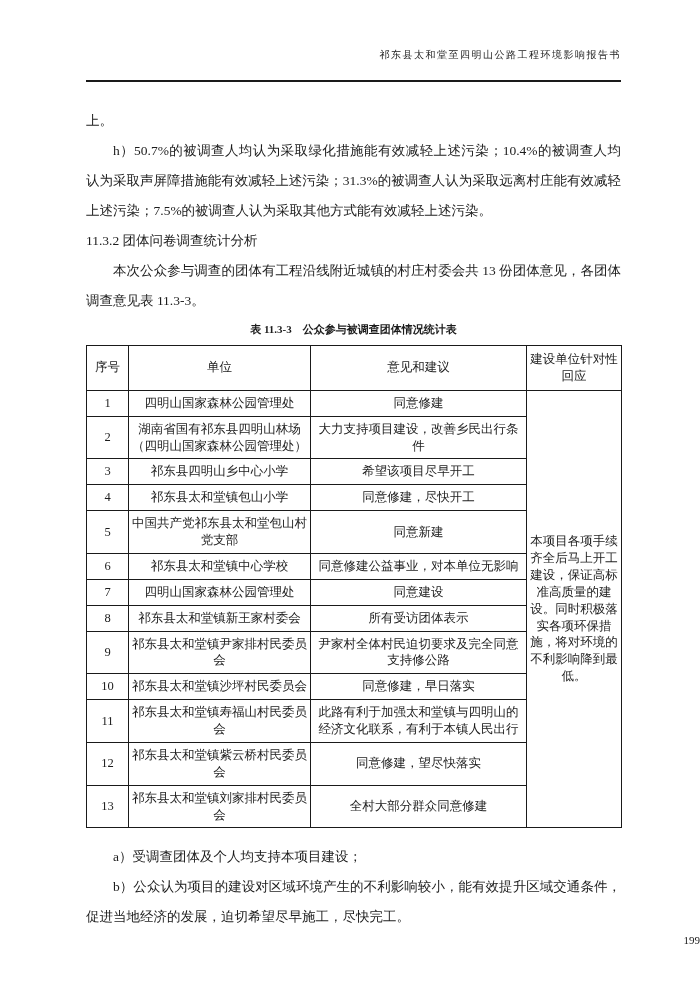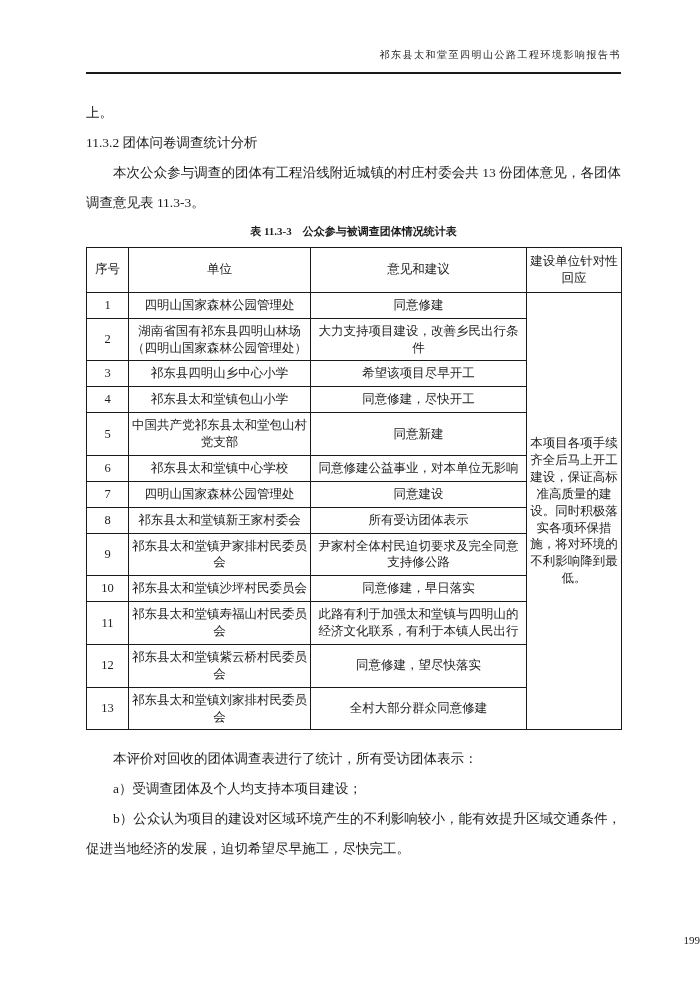--- a/index.html
+++ b/index.html
@@ -15,21 +15,21 @@
   }
   .content{
     position:absolute;
     left:86px;right:79px;top:48px;
   }
   .doc-header{
     text-align:right;
     font-size:10px;
     letter-spacing:1.5px;
     color:#222;
-    padding-bottom:10px;
+    padding-bottom:18px;
     border-bottom:2px solid #1a1a1a;
   }
   .body-text{
     margin-top:24px;
     font-size:13.5px;
     line-height:30px;
     text-align:justify;
   }
   .para{margin:0;}
   .para.indent{text-indent:2em;}
@@ -81,20 +81,21 @@
 
 <div class="page">
   <div class="content">
 
     <div class="doc-header">
       <span>祁东县太和堂至四明山公路工程环境影响报告书</span>
     </div>
 
     <div class="body-text">
       <p class="para">上。</p>
+      <p class="para indent">h）50.7%的被调查人均认为采取绿化措施能有效减轻上述污染；10.4%的被调查人均认为采取声屏障措施能有效减轻上述污染；31.3%的被调查人认为采取远离村庄能有效减轻上述污染；7.5%的被调查人认为采取其他方式能有效减轻上述污染。</p>
       <h3 class="section-heading">11.3.2 团体问卷调查统计分析</h3>
       <p class="para indent">本次公众参与调查的团体有工程沿线附近城镇的村庄村委会共 13 份团体意见，各团体调查意见表 11.3-3。</p>
     </div>
 
     <div class="table-caption">表 11.3-3　公众参与被调查团体情况统计表</div>
 
     <table class="survey">
       <colgroup>
         <col style="width:42px">
         <col style="width:182px">
@@ -173,21 +174,20 @@
       </tr>
           <tr>
         <td>13</td>
         <td>祁东县太和堂镇刘家排村民委员会</td>
         <td>全村大部分群众同意修建</td>
       </tr>
         </tbody>
     </table>
 
     <div class="after-table">
-      <p class="para indent">本评价对回收的团体调查表进行了统计，所有受访团体表示：</p>
       <p class="para indent">a）受调查团体及个人均支持本项目建设；</p>
       <p class="para indent">b）公众认为项目的建设对区域环境产生的不利影响较小，能有效提升区域交通条件，促进当地经济的发展，迫切希望尽早施工，尽快完工。</p>
     </div>
 
   </div>
 
   <div class="page-footer">
     <span>199</span>
   </div>
 </div>

